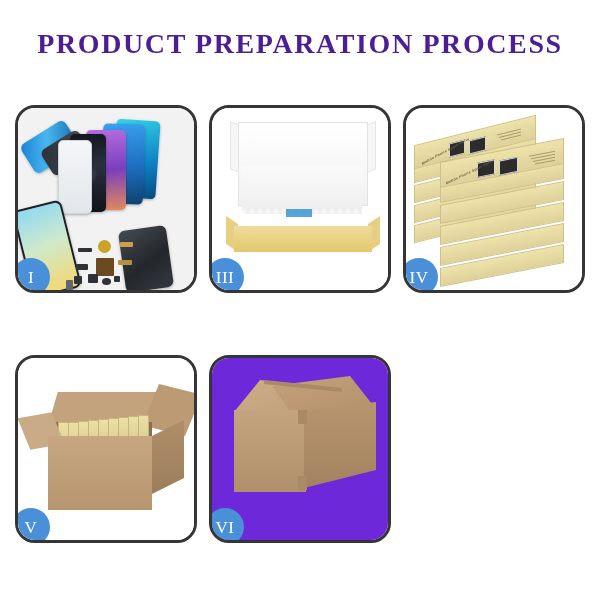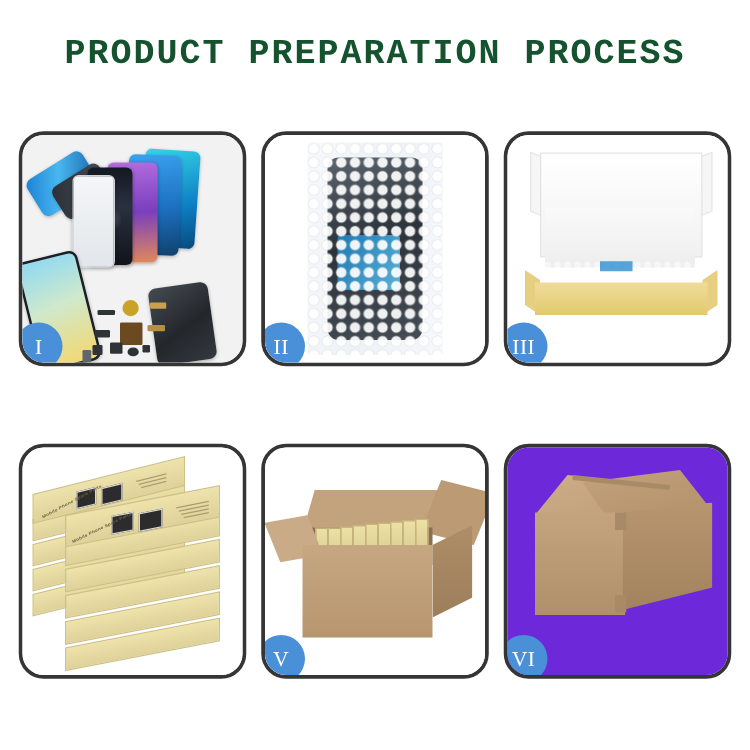--- a/index.html
+++ b/index.html
@@ -3,23 +3,23 @@
 <meta charset="utf-8">
 <style>
   html,body{margin:0;padding:0;}
   body{
     width:600px;height:600px;background:#ffffff;
     font-family:"Liberation Sans","DejaVu Sans",sans-serif;
     overflow:hidden;position:relative;
   }
   .header{ text-align:center; padding-top:30px; }
   .title{
-    font-size:28px;font-weight:bold;color:#14532d;
+    font-size:28px;font-weight:bold;color:#4c1d95;
     letter-spacing:1.6px;line-height:1;
-    font-family:Liberation Mono, monospace;
+    font-family:Liberation Serif, serif;
   }
   .subtitle{
     font-size:13.2px;color:#1a1a1a;letter-spacing:.35px;
     margin-top:12px;line-height:1;
   }
 
   .grid{
     position:absolute;left:0;top:105px;width:600px;
     display:grid;grid-template-columns:repeat(3,182px);
     grid-template-rows:188px 188px;
@@ -181,30 +181,20 @@
       <div class="prt" style="left:58px;top:156px;width:12px;height:6px;"></div>
       <div class="prt" style="left:56px;top:168px;width:8px;height:8px;"></div>
       <div class="prt" style="left:70px;top:166px;width:10px;height:9px;"></div>
       <div class="prt" style="left:84px;top:170px;width:9px;height:7px;border-radius:50%;"></div>
       <div class="prt" style="left:48px;top:172px;width:7px;height:10px;background:#5e666e;"></div>
       <div class="prt" style="left:96px;top:168px;width:6px;height:6px;"></div>
       <div class="badge">I</div>
     </div>
   </div>
 
-  <div class="panel">
-    <div class="panel-clip p2">
-      <div class="wrapbag"></div>
-      <div class="wrapphone">
-        <div class="blu"></div>
-      </div>
-      <div class="bubbles"></div>
-      <div class="badge">II</div>
-    </div>
-  </div>
 
   <div class="panel">
     <div class="panel-clip p3">
       <div class="lidflapL"></div>
       <div class="lidflapR"></div>
       <div class="lid"></div>
       <div class="boxback"></div>
       <div class="trayItems">
         <div class="t-blue"></div>
       </div>
@@ -240,20 +230,21 @@
 
       <div class="ybox" style="left:34px;top:42px;width:122px;height:24px;transform:skewY(-11deg);">
         <div class="chip" style="left:36px;top:7px;width:16px;height:13px;"></div>
         <div class="chip" style="left:58px;top:9px;width:17px;height:13px;"></div>
         <div class="lbl" style="left:4px;top:13px;">Mobile Phone Spare Parts</div>
         <div class="linebar" style="left:88px;top:10px;width:26px;"></div>
         <div class="linebar" style="left:90px;top:13px;width:24px;"></div>
         <div class="linebar" style="left:92px;top:16px;width:22px;"></div>
         <div class="linebar" style="left:94px;top:19px;width:20px;"></div>
       </div>
+      <div class="badge">IV</div>
     </div>
   </div>
 
   <div class="panel">
     <div class="panel-clip p5">
       <div class="cart-flapBack"></div>
       <div class="cart-flapRight"></div>
       <div class="cart-inner"></div>
       <div class="ybar" style="left:40px;top:64px;height:30px;"></div>
       <div class="ybar" style="left:50px;top:64px;height:30px;"></div>

